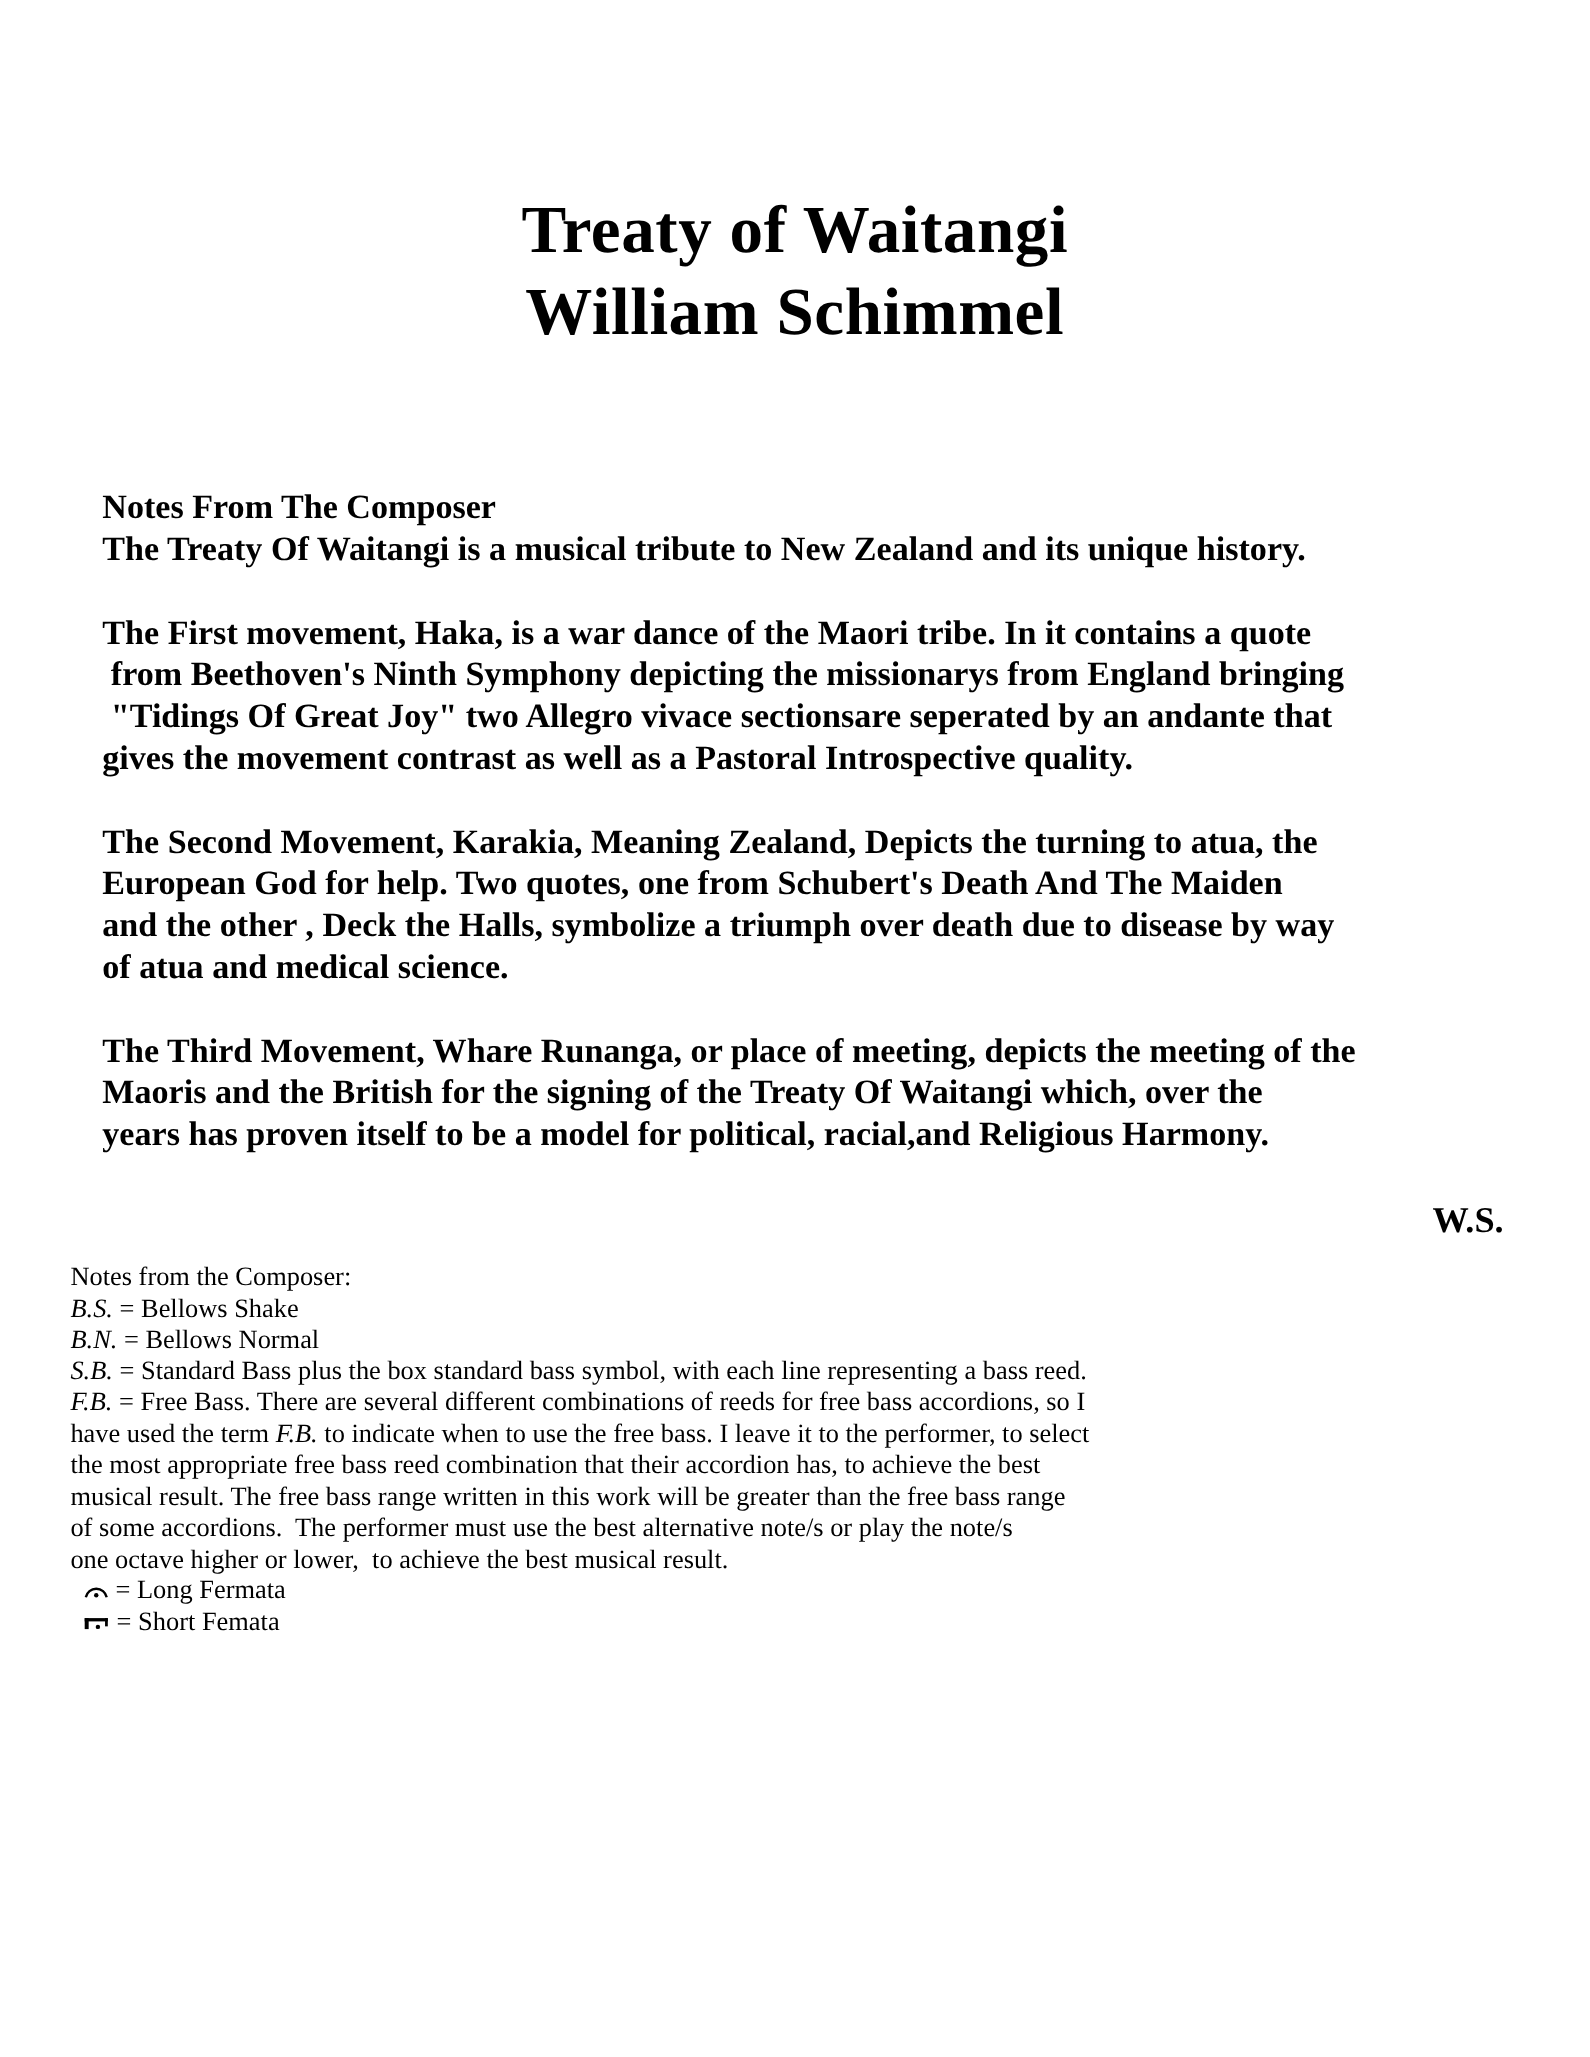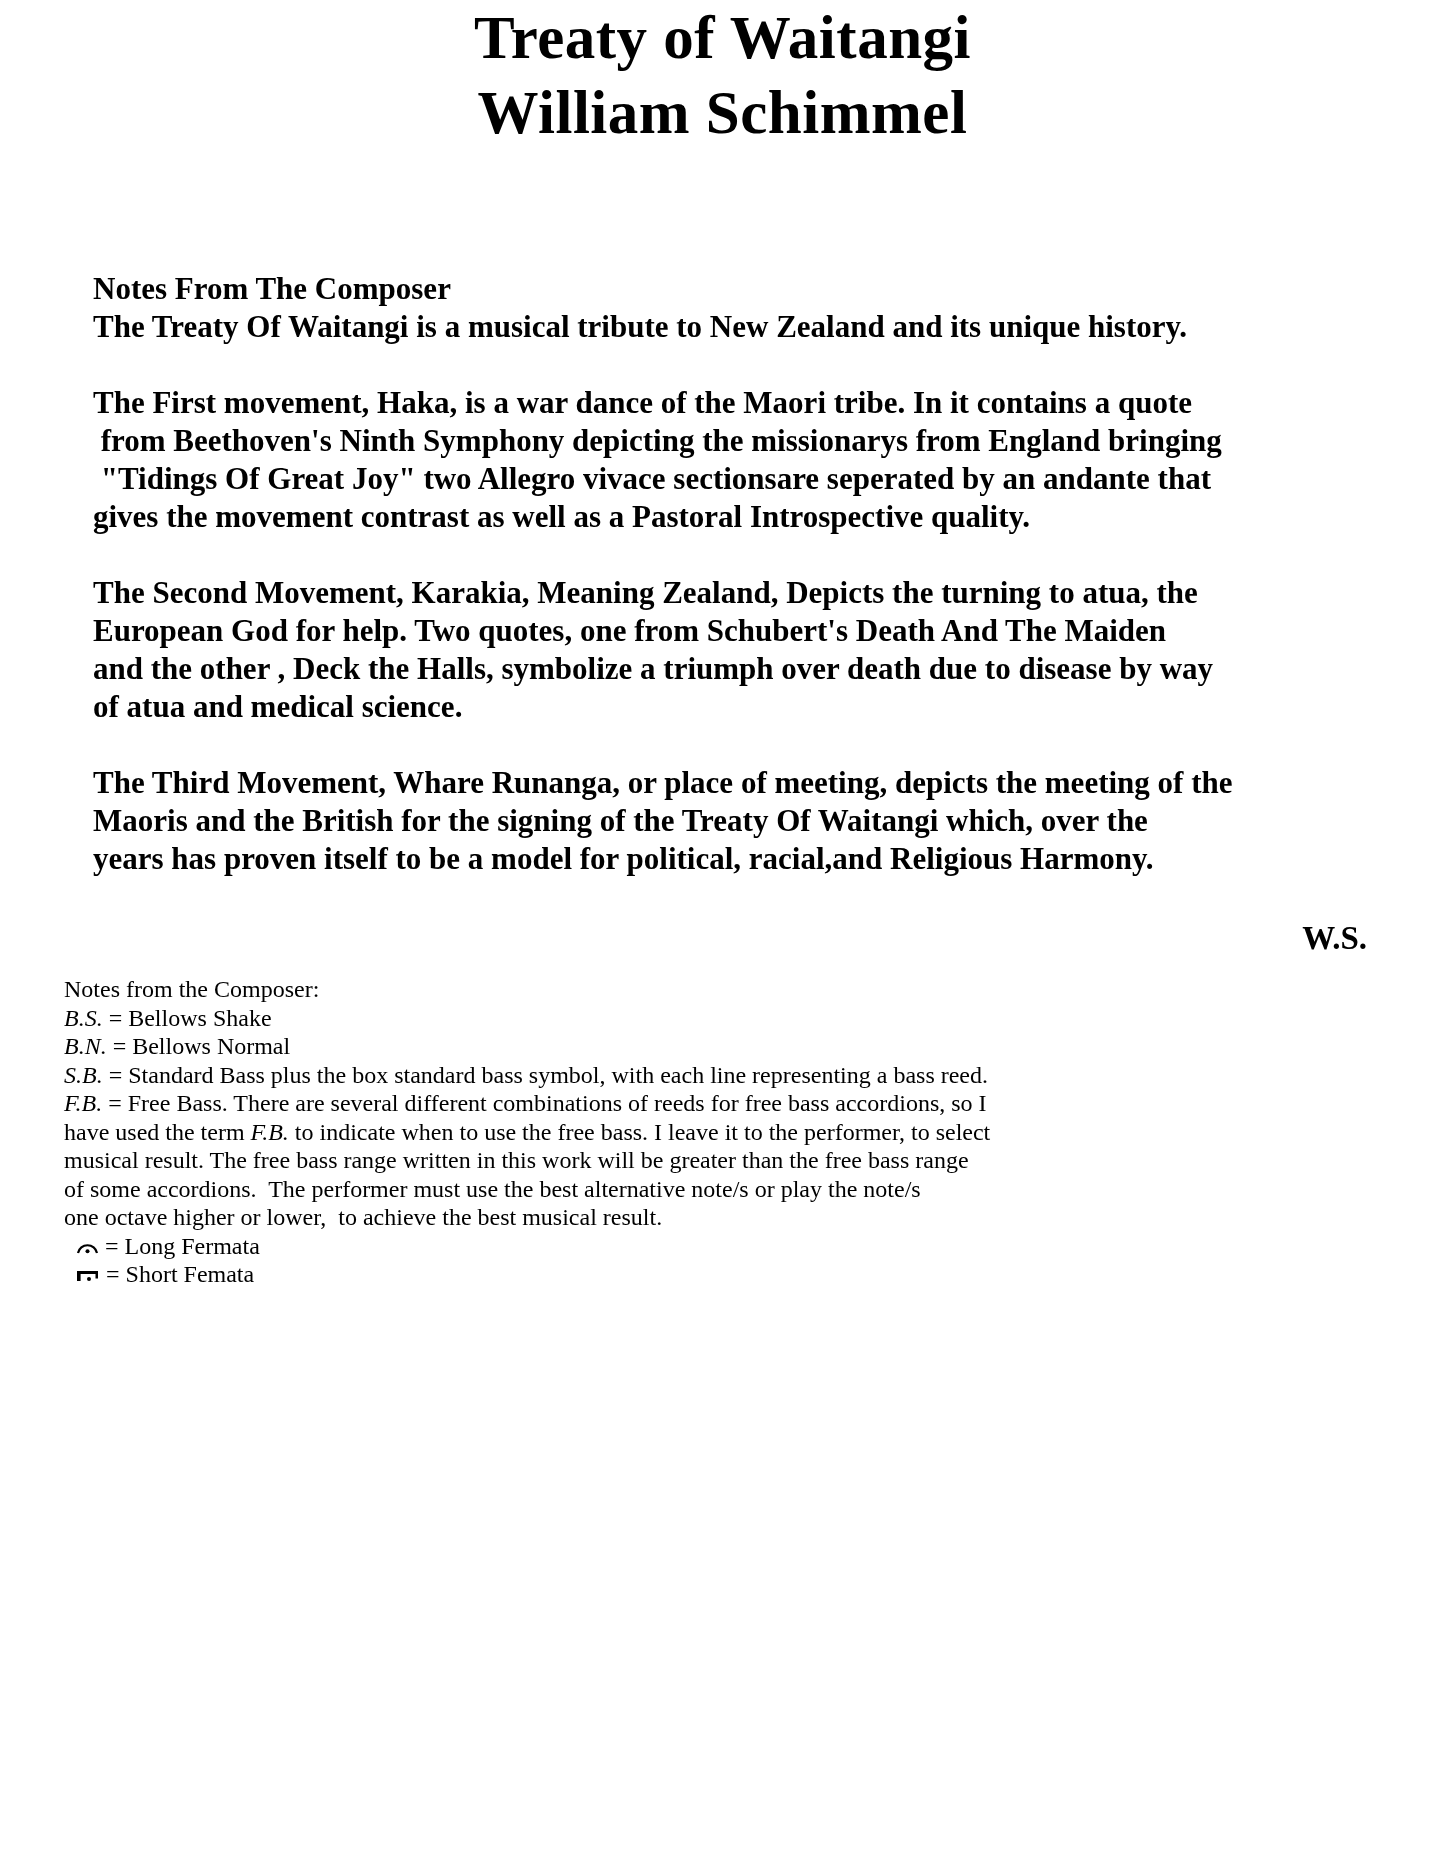--- a/index.html
+++ b/index.html
@@ -10,20 +10,21 @@
   .page {
     position: relative;
     width: 1445px;
     height: 1870px;
     background: #ffffff;
     color: #000000;
     font-family: "Liberation Serif", serif;
     overflow: hidden;
   }
   .title-block {
+    padding-top: 172px;
     text-align: center;
     font-weight: bold;
     font-size: 61px;
     line-height: 75px;
     letter-spacing: 0.5px;
   }
   .body-block {
     margin: 120px 60px 0 93px;
     font-weight: bold;
     font-size: 31px;
@@ -110,20 +111,21 @@
     <div class="line"><span class="abbr">B.S.</span><span> = Bellows Shake</span></div>
 
     <div class="line"><span class="abbr">B.N.</span><span> = Bellows Normal</span></div>
 
     <div class="line"><span class="abbr">S.B.</span><span> = Standard Bass plus the box standard bass symbol, with each line representing a bass reed.</span></div>
 
     <div class="line"><span class="abbr">F.B.</span><span> = Free Bass. There are several different combinations of reeds for free bass accordions, so I</span></div>
 
     <div class="line"><span>have used the term </span><span class="abbr">F.B.</span><span> to indicate when to use the free bass. I leave it to the performer, to select</span></div>
 
+    <div class="line">the most appropriate free bass reed combination that their accordion has, to achieve the best</div>
     <div class="line">musical result. The free bass range written in this work will be greater than the free bass range</div>
     <div class="line">of some accordions.  The performer must use the best alternative note/s or play the note/s</div>
     <div class="line">one octave higher or lower,  to achieve the best musical result.</div>
 
     <div class="line fermata-line"><span class="fermata-icon"><svg width="23" height="16" viewBox="0 0 23 16" xmlns="http://www.w3.org/2000/svg">
             <path d="M2 14 A 9.7 9.7 0 0 1 21 14" fill="none" stroke="#000000" stroke-width="2.2"></path>
             <circle cx="11.5" cy="12.2" r="2" fill="#000000"></circle>
           </svg></span><span> = Long Fermata</span></div>
 
     <div class="line fermata-line"><span class="fermata-icon"><svg width="24" height="16" viewBox="0 0 24 16" xmlns="http://www.w3.org/2000/svg">

